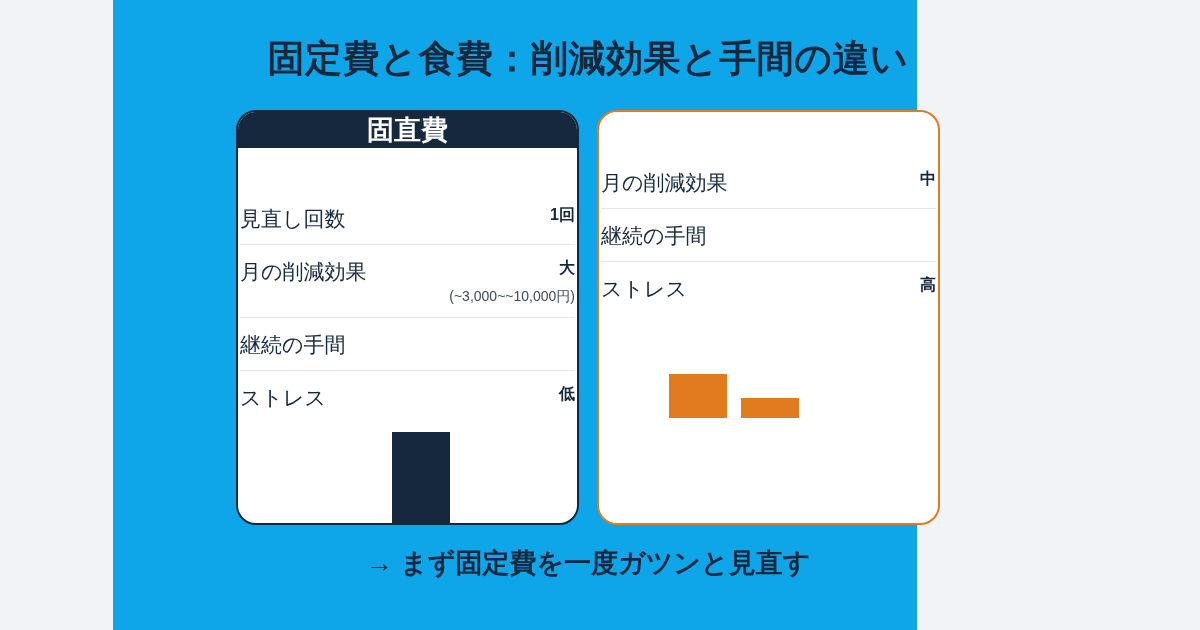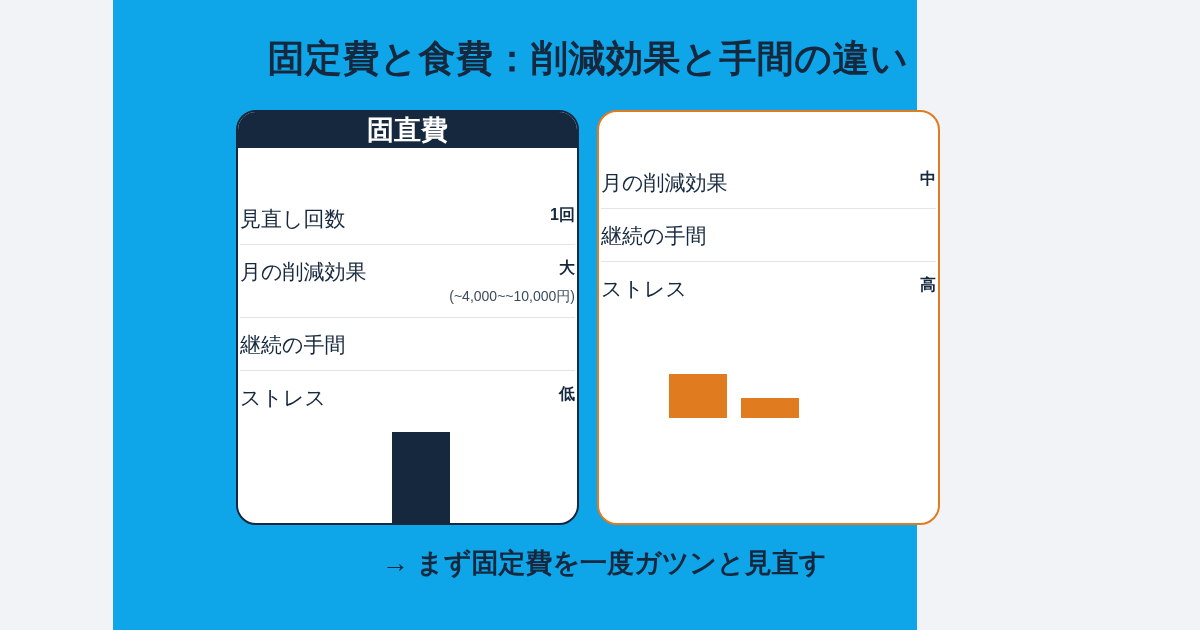--- a/index.html
+++ b/index.html
@@ -144,21 +144,20 @@
   }
   .footer {
     position: absolute;
     left: 0;
     top: 545px;
     width: 950px;
     text-align: center;
     font-size: 27px;
     font-weight: bold;
     color: #16283d;
-    padding-left: 16px;
   }
 </style>
 </head>
 <body>
 
 <div class="canvas">
 
   <div class="title">固定費と食費：削減効果と手間の違い</div>
 
   <div class="cards">
@@ -172,21 +171,21 @@
             <span class="row-label">見直し回数</span>
             <span class="row-value">1回</span>
           </div>
         </div>
 
         <div class="row">
           <div class="row-main">
             <span class="row-label">月の削減効果</span>
             <span class="row-value">大</span>
           </div>
-          <div class="row-note">(~4,000~~10,000円)</div>
+          <div class="row-note">(~3,000~~10,000円)</div>
         </div>
 
         <div class="row">
           <div class="row-main">
             <span class="row-label">継続の手間</span>
           </div>
         </div>
 
         <div class="row">
           <div class="row-main">

